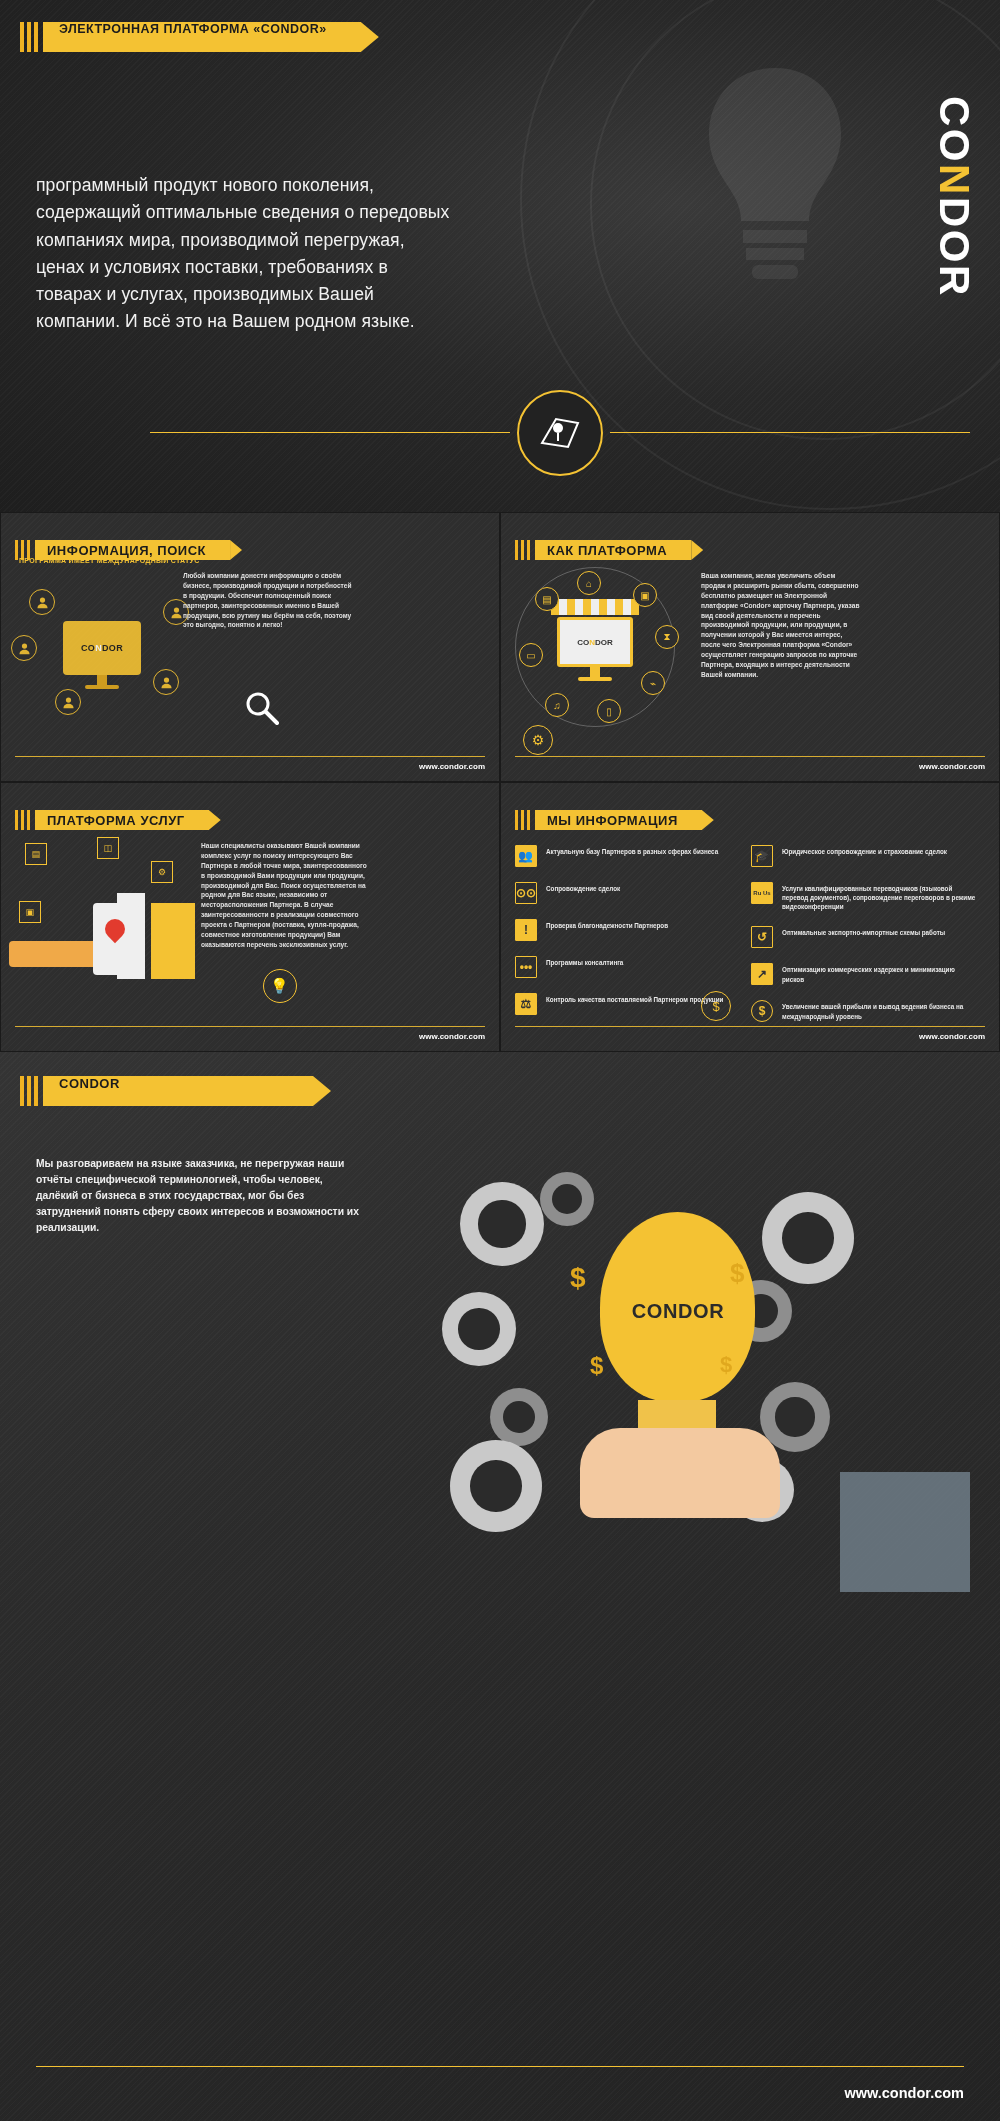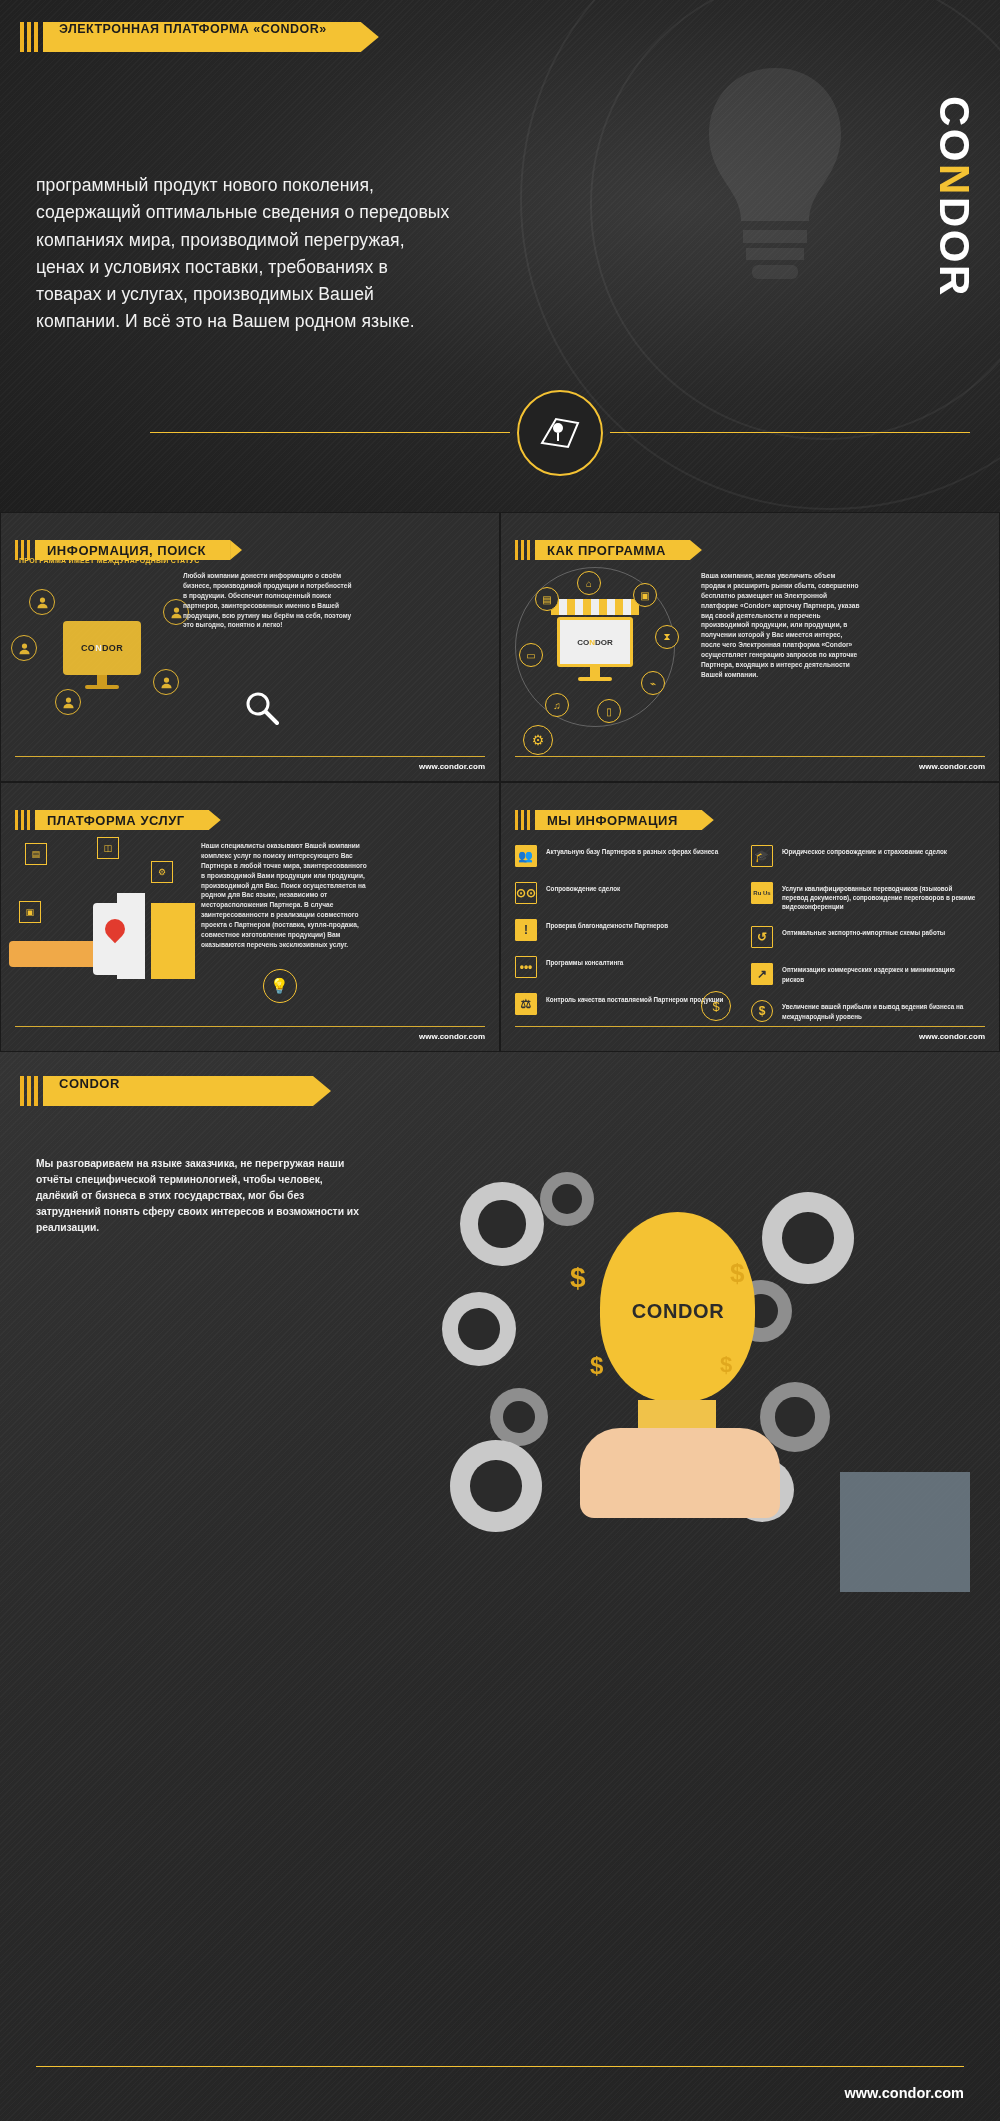--- a/index.html
+++ b/index.html
@@ -270,21 +270,21 @@
 </div>
 
 <div class="slide quad" id="q2">
   <div class="tex"></div>
   <div class="ribbon">
     <span class="bars">
         <i></i>
         <i></i>
         <i></i>
       </span>
-    <span class="plate">КАК ПРОГРАММА</span>
+    <span class="plate">КАК ПЛАТФОРМА</span>
   </div>
 
   <div class="shop-circle"></div>
   <div class="awning"></div>
   <div class="shop-mon">
     <span>CO</span>
       <span class="n">N</span>
       <span>DOR</span>
   </div>
   <div class="mon-stand" style="left:89px;top:154px;background:#f4c233;"></div>

